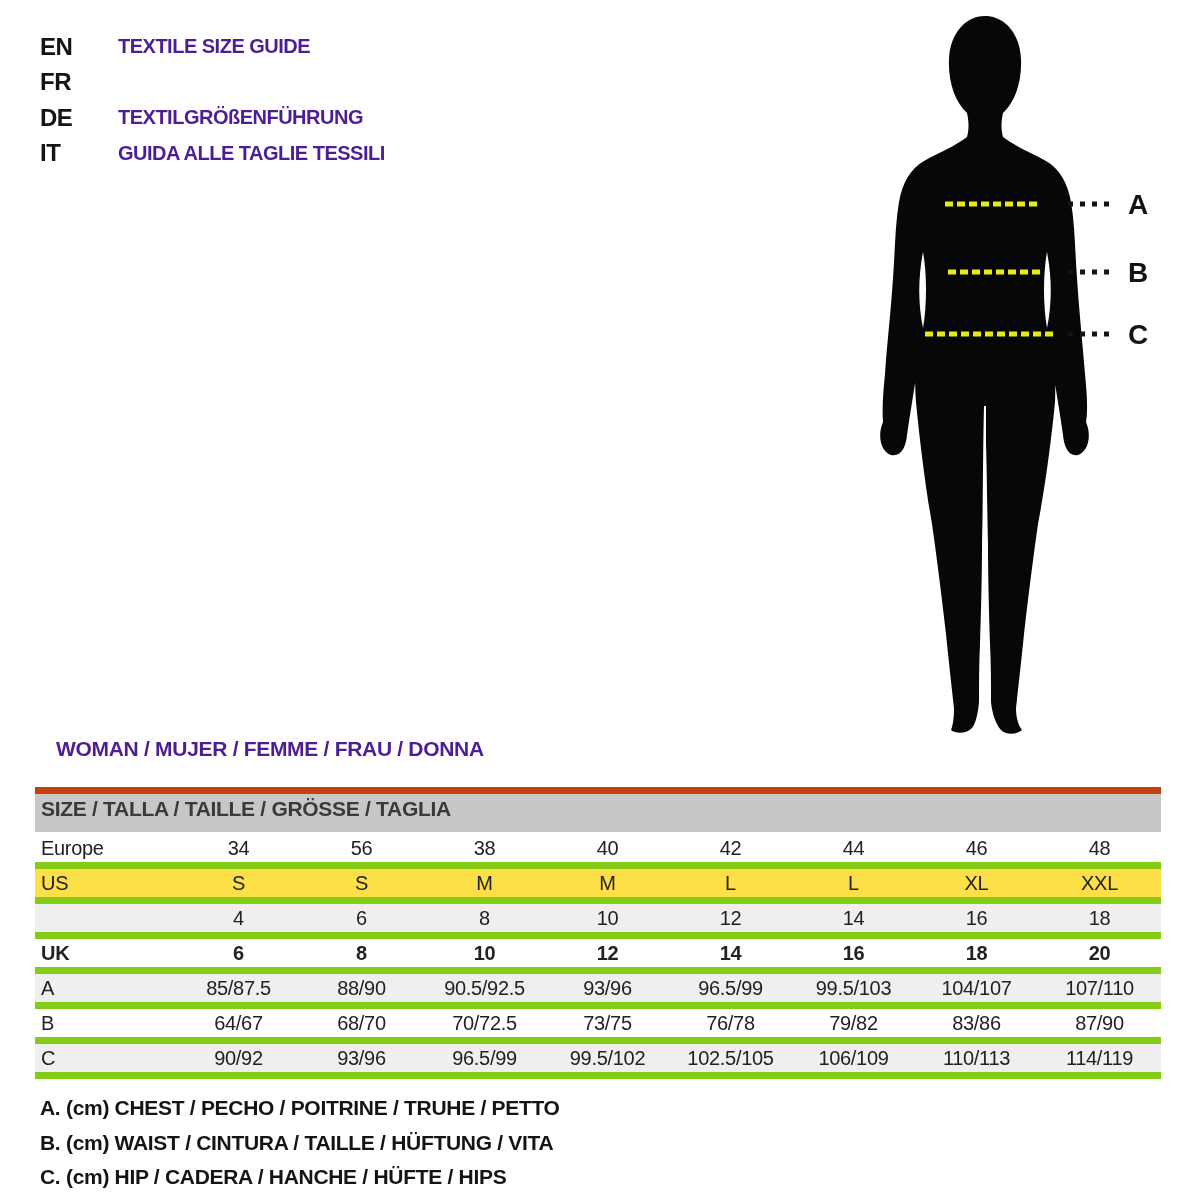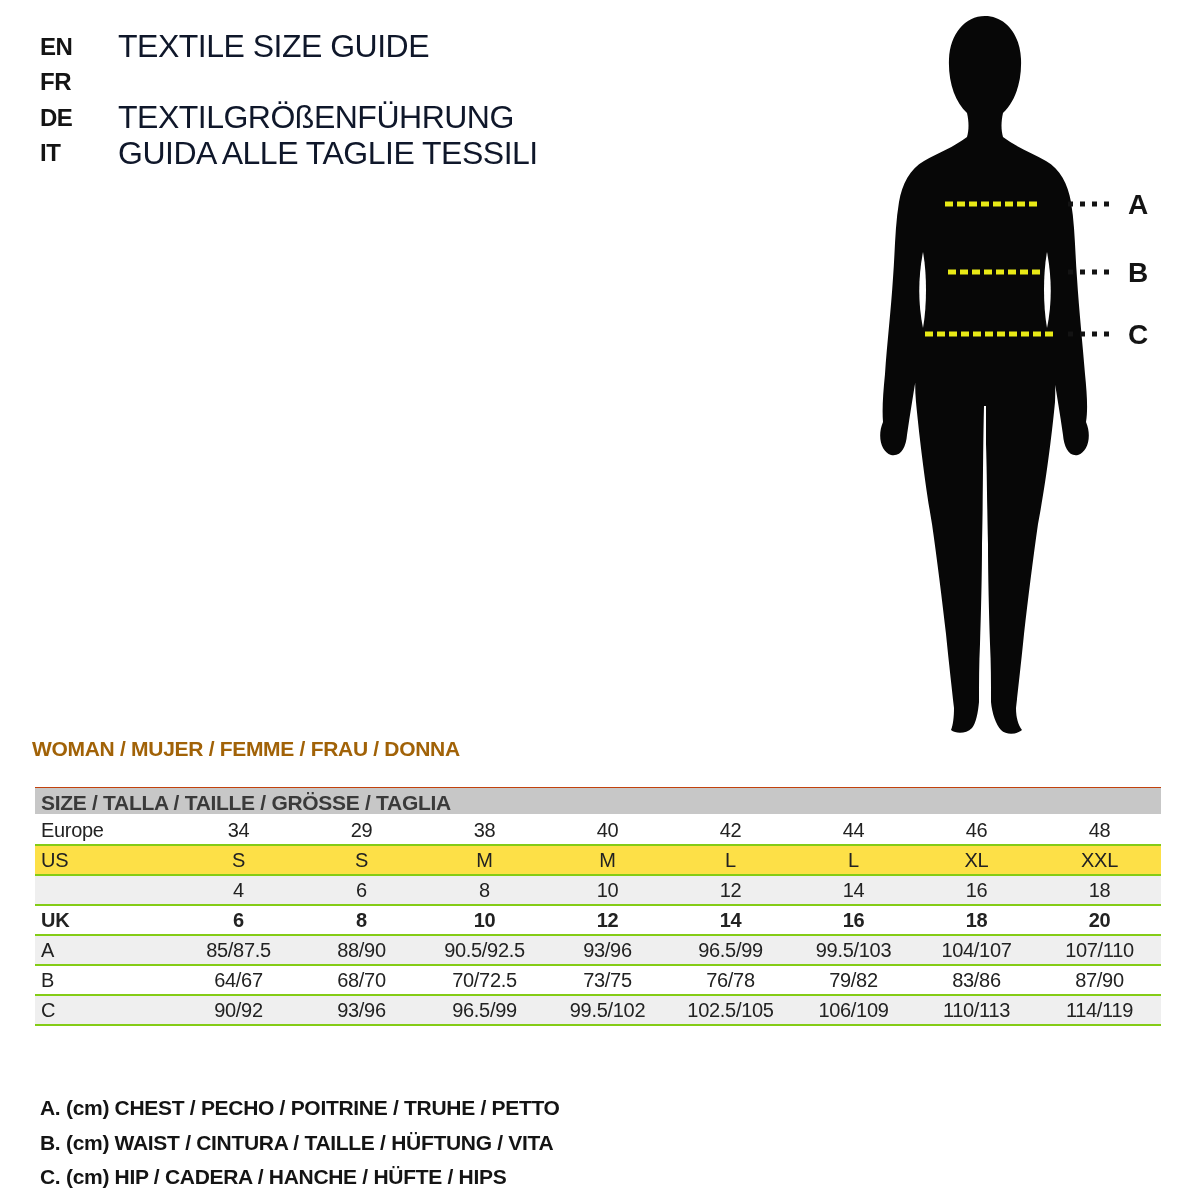--- a/index.html
+++ b/index.html
@@ -5,34 +5,34 @@
   html,body{margin:0;padding:0;background:#ffffff;}
   body{
     width:1200px;height:1200px;position:relative;overflow:hidden;
     font-family:"Liberation Sans","DejaVu Sans",sans-serif;
     color:#111;
   }
   
   .lang-list{position:absolute;left:40px;top:29px;}
   .lang-row{display:flex;height:35.5px;align-items:center;}
   .lang-code{width:78px;font-size:24px;font-weight:bold;letter-spacing:-0.5px;color:#141414;}
-  .lang-text{font-size:32px;font-weight:normal;letter-spacing:-0.5px;color:#0f172a;white-space:nowrap;}
+  .lang-text{font-size:20px;font-weight:bold;letter-spacing:-0.5px;color:#4c1d95;white-space:nowrap;}
   
   .figure-wrap{position:absolute;left:860px;top:14px;width:340px;height:726px;}
   .marker-letter{font-family:"Liberation Sans","DejaVu Sans",sans-serif;font-size:28px;font-weight:bold;fill:#141414;}
   
-  .section-title{position:absolute;left:32px;top:737px;font-size:21px;font-weight:bold;letter-spacing:-0.3px;color:#a16207;white-space:nowrap;}
+  .section-title{position:absolute;left:56px;top:737px;font-size:21px;font-weight:bold;letter-spacing:-0.3px;color:#4c1d95;white-space:nowrap;}
   
   .size-table{position:absolute;left:35px;top:787px;width:1126px;}
   .table-header{
-    height:27px;line-height:29px;border-top:1px solid #c2410c;
+    height:45px;line-height:29px;border-top:7px solid #c2410c;
     font-size:21px;font-weight:bold;letter-spacing:-0.3px;color:#3a3a3a;
     padding-left:6px;box-sizing:border-box;margin-bottom:2px;
   }
-  .t-row{display:grid;grid-template-columns:142px repeat(8,123px);height:28px;border-bottom:2px solid #84cc16;}
+  .t-row{display:grid;grid-template-columns:142px repeat(8,123px);height:28px;border-bottom:7px solid #84cc16;}
   .t-cell{font-size:20px;letter-spacing:-0.3px;color:#222;line-height:28px;text-align:center;overflow:hidden;white-space:nowrap;}
   .t-label{text-align:left;padding-left:6px;}
   
   .footnotes{position:absolute;left:40px;top:1091px;}
   .footnote-line{height:34.5px;display:flex;align-items:center;font-size:21px;font-weight:bold;letter-spacing:-0.3px;color:#141414;white-space:nowrap;}
 </style>
 </head>
 <body>
 
 <div class="lang-list">
@@ -122,21 +122,21 @@
 </div>
 
 <div class="section-title">WOMAN / MUJER / FEMME / FRAU / DONNA</div>
 
 <div class="size-table">
   <div class="table-header" style="background: rgb(199, 199, 199);">SIZE / TALLA / TAILLE / GRÖSSE / TAGLIA</div>
   <div id="table-rows">
       <div class="t-row" style="background: rgb(255, 255, 255);">
         <div class="t-cell t-label">Europe</div>
         <div class="t-cell">34</div>
-        <div class="t-cell">29</div>
+        <div class="t-cell">56</div>
         <div class="t-cell">38</div>
         <div class="t-cell">40</div>
         <div class="t-cell">42</div>
         <div class="t-cell">44</div>
         <div class="t-cell">46</div>
         <div class="t-cell">48</div>
       </div>
       <div class="t-row" style="background: #fde047;">
         <div class="t-cell t-label">US</div>
         <div class="t-cell">S</div>

